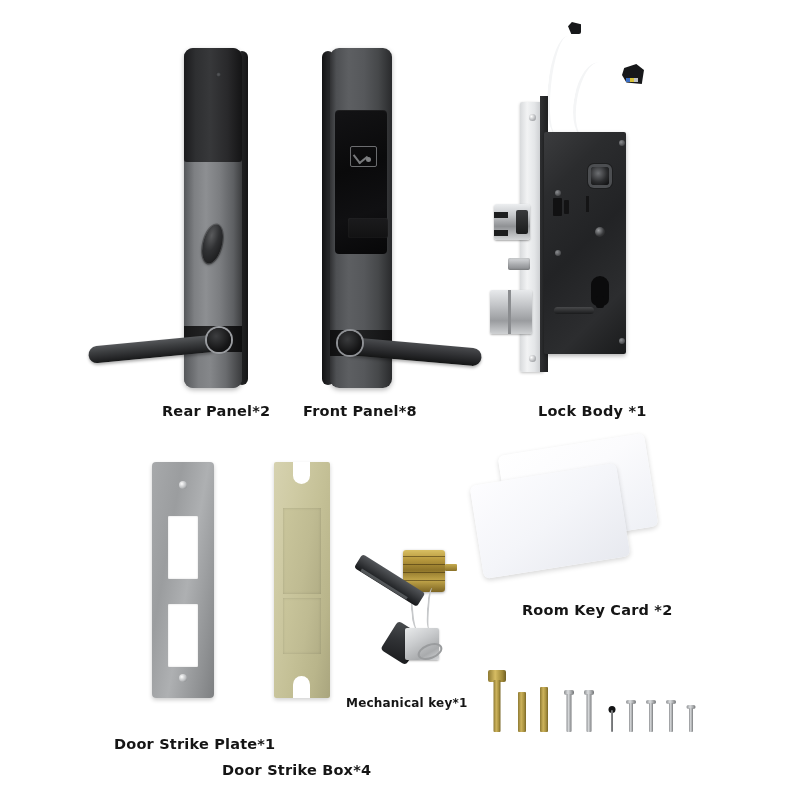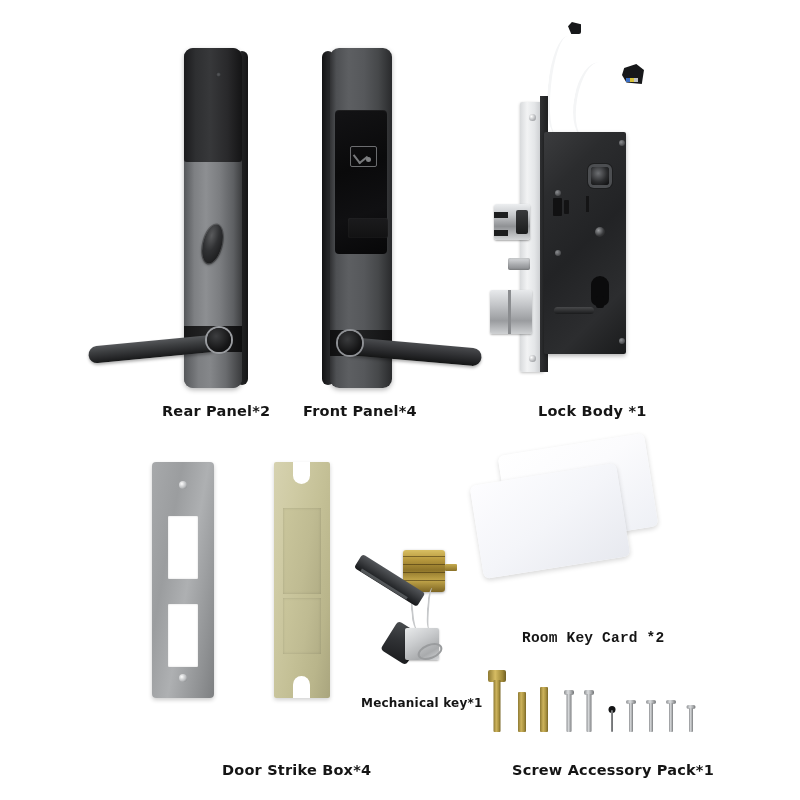--- a/index.html
+++ b/index.html
@@ -475,26 +475,26 @@
       <div class="shaft" style="width:4px;height:29px;"></div>
     </div>
     <div class="sw steel" style="left:202px;height:27px;width:9px;">
       <div class="head" style="width:9px;height:4px;"></div>
       <div class="shaft" style="width:4px;height:24px;"></div>
     </div>
   </div>
 
   <div class="label lbl-lg" style="left:162px;top:403px;">Rear Panel*2</div>
 
-  <div class="label lbl-lg" style="left:303px;top:403px;">Front Panel*4</div>
+  <div class="label lbl-lg" style="left:303px;top:403px;">Front Panel*8</div>
 
   <div class="label lbl-lg" style="left:538px;top:403px;">Lock Body *1</div>
 
+  <div class="label lbl-lg" style="left:114px;top:736px;">Door Strike Plate*1</div>
 
   <div class="label lbl-lg" style="left:222px;top:762px;">Door Strike Box*4</div>
 
-  <div class="label lbl-sm" style="left:361px;top:696px;">Mechanical key*1</div>
-
-  <div class="label lbl-lg" style="left:522px;top:630px;font-family:Liberation Mono, monospace;">Room Key Card *2</div>
-
-  <div class="label lbl-lg" style="left:512px;top:762px;">Screw Accessory Pack*1</div>
+  <div class="label lbl-sm" style="left:346px;top:696px;">Mechanical key*1</div>
+
+  <div class="label lbl-lg" style="left:522px;top:602px;">Room Key Card *2</div>
+
 
 </div>
 
 </body></html>

